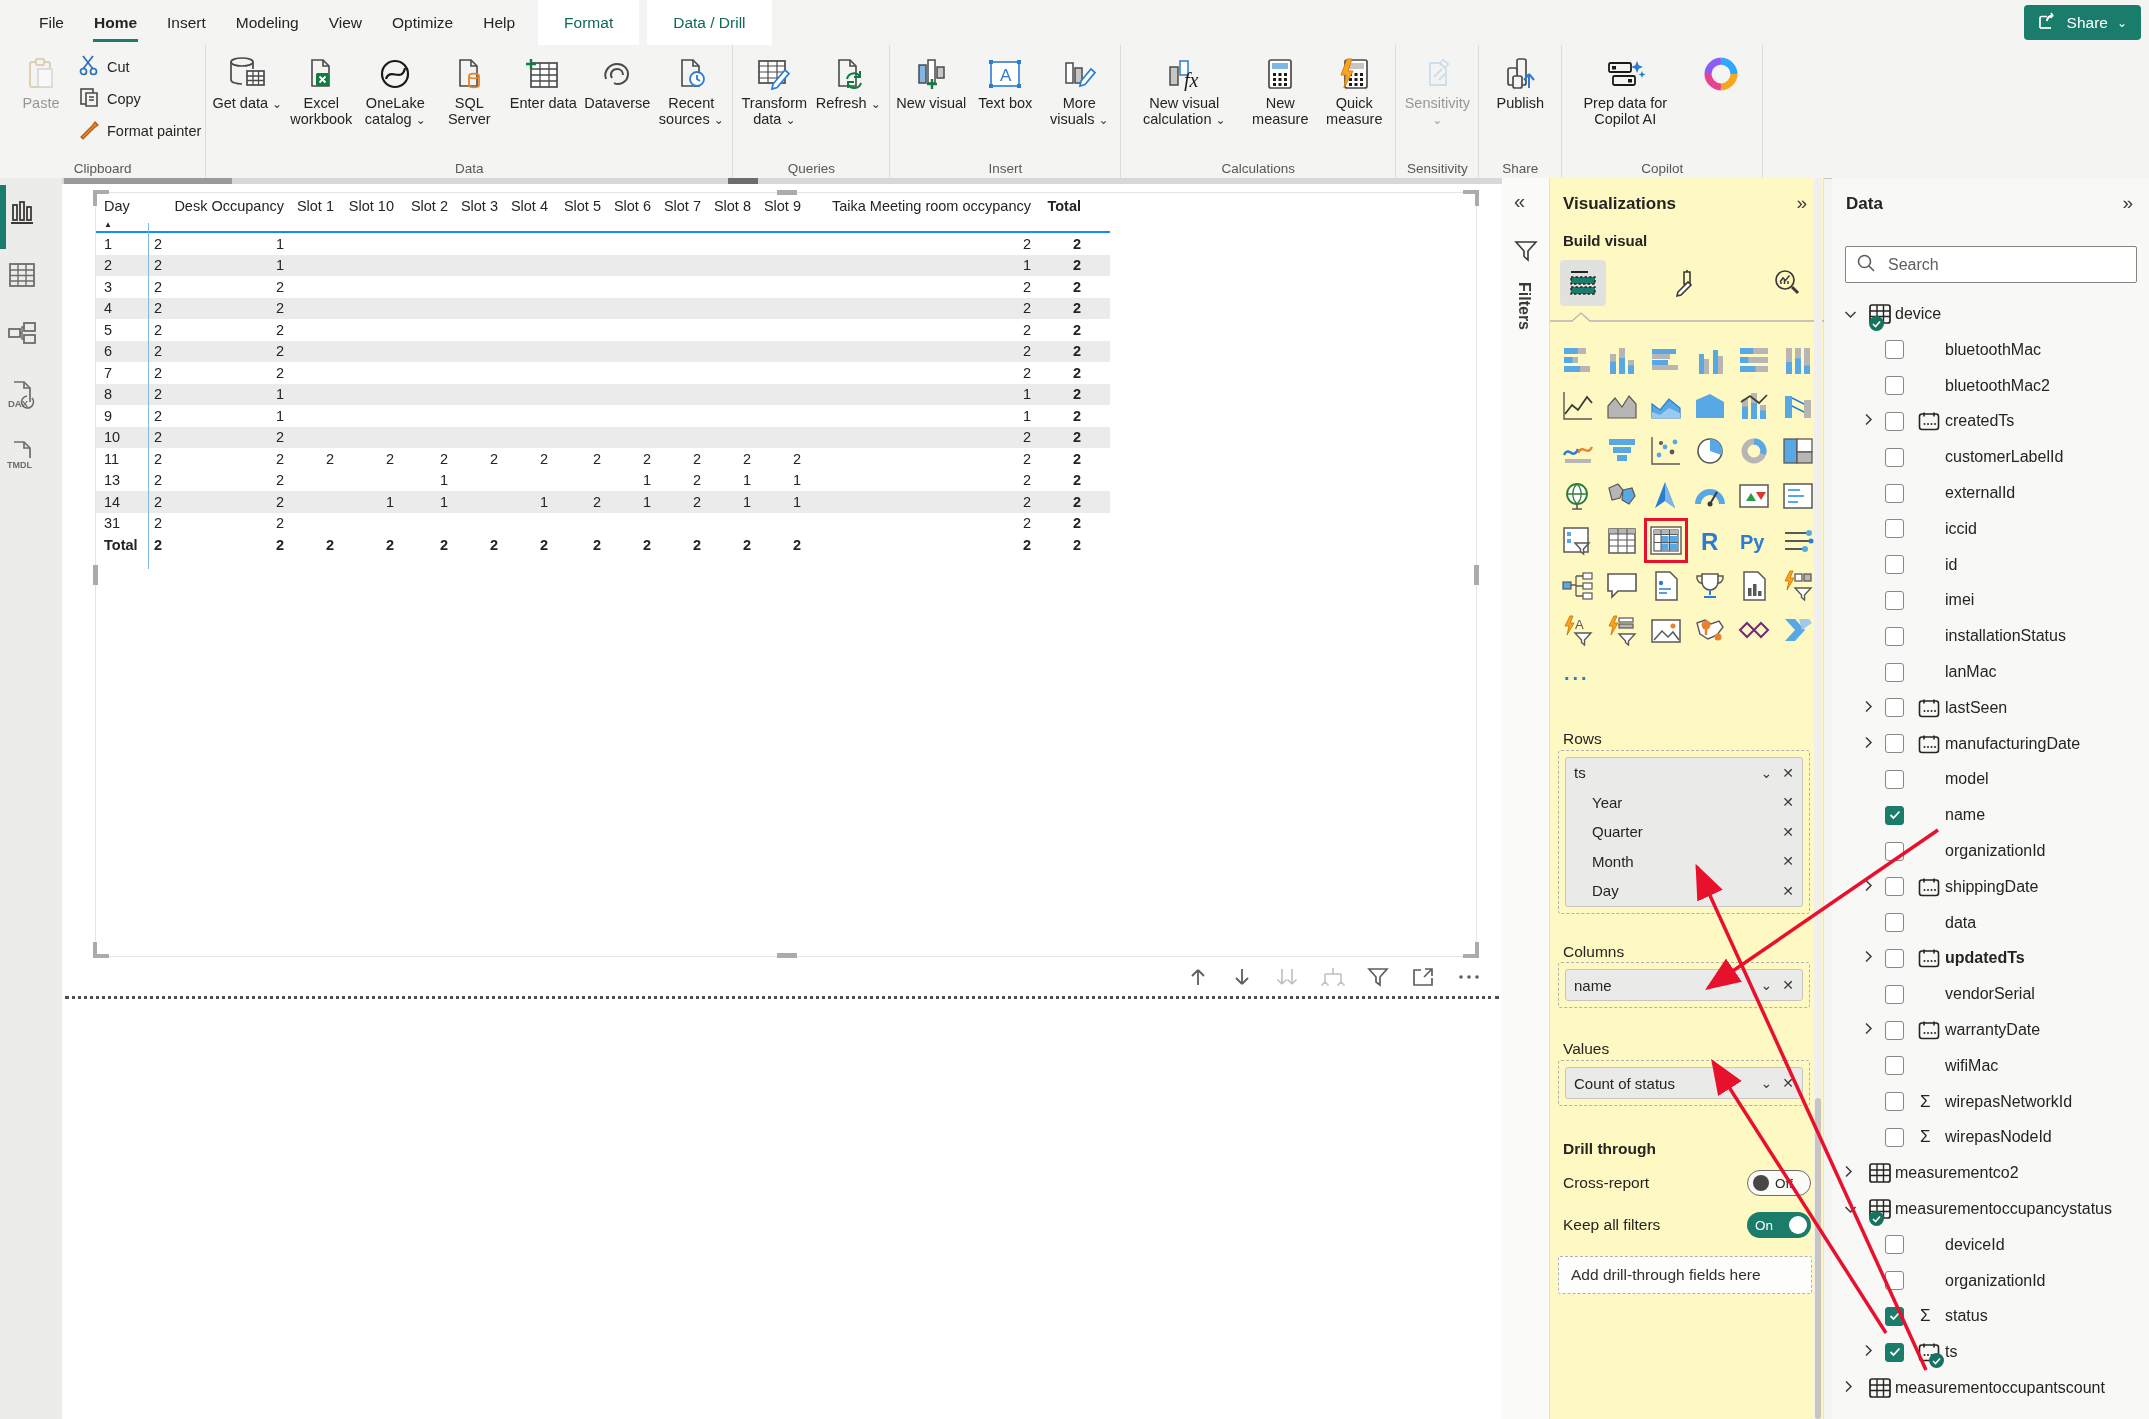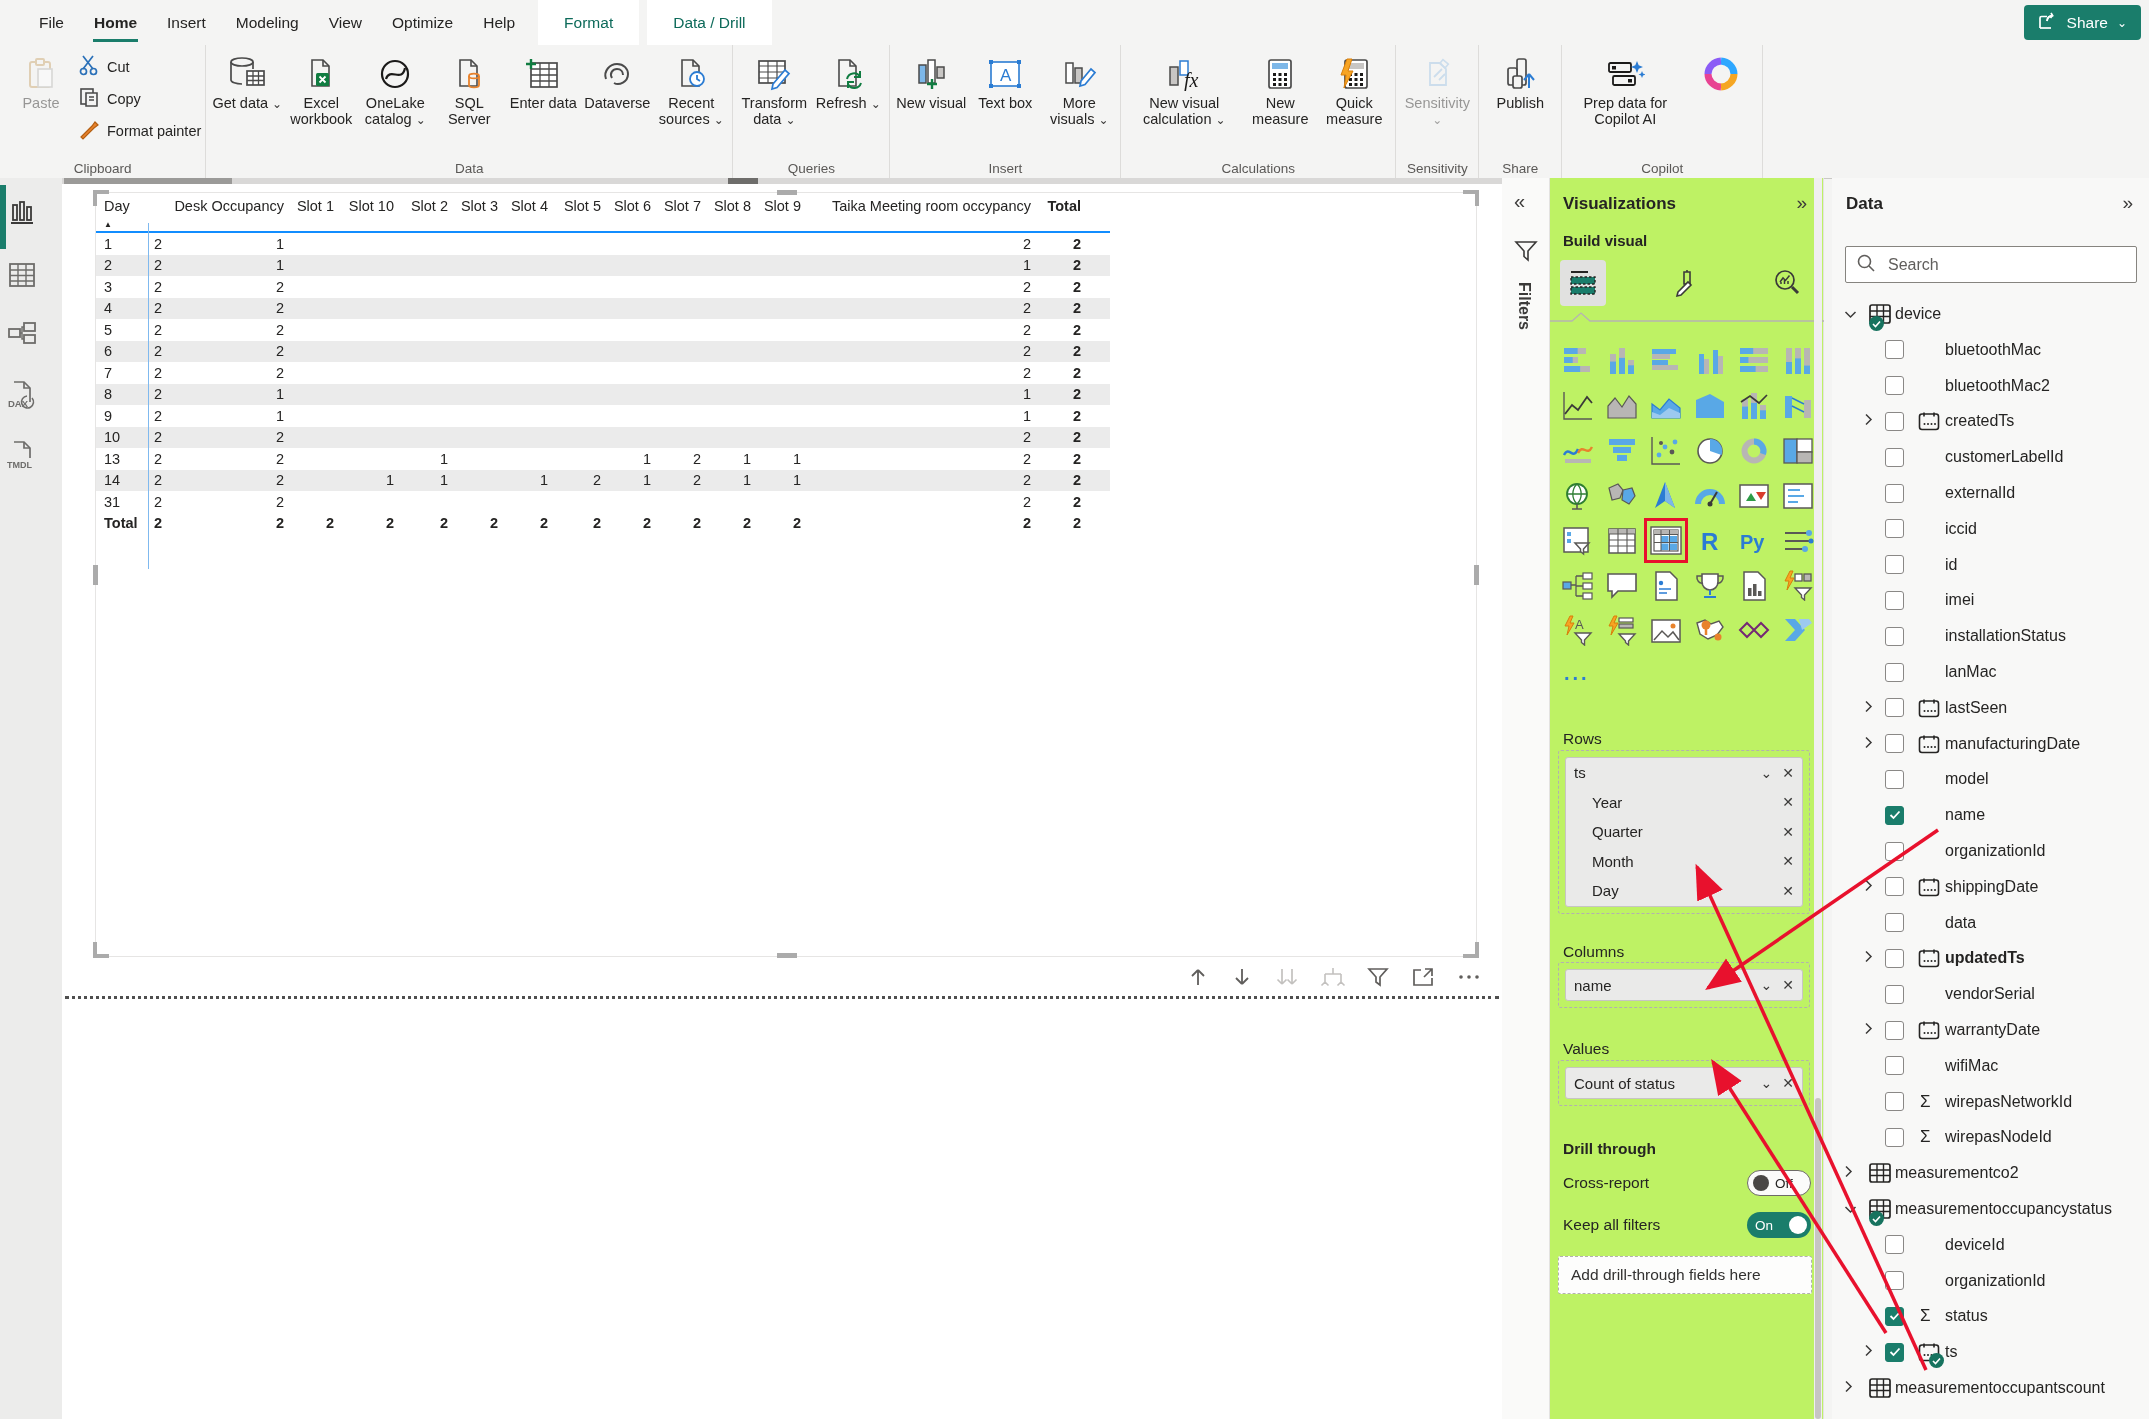--- a/index.html
+++ b/index.html
@@ -51,21 +51,21 @@
   #matrix td.totalcol{font-weight:700;}
   #day-sep{position:absolute;width:1px;background:#7fb9ef;}
   #visual-toolbar{position:absolute;display:flex;gap:20px;align-items:center;}
   #page-edge{position:absolute;border-top:3px dotted #4f4f4f;}
   
   #filters-strip{position:absolute;left:1502px;top:178px;width:48px;height:1241px;background:#fafaf9;border-right:1px solid #e3e2e1;box-sizing:border-box;}
   #filters-strip .collapse{position:absolute;top:12px;left:12px;font-size:20px;color:#3b3a39;}
   #filters-strip .vtext{position:absolute;top:104px;left:13px;writing-mode:vertical-rl;font-size:16px;font-weight:600;color:#3b3a39;}
   
   .panel-title{font-size:17px;font-weight:700;color:#252423;}
-  #viz-panel{position:absolute;left:1550px;top:178px;width:274px;height:1241px;background:#bef264;border-right:1px solid #e3e2e1;box-sizing:border-box;}
+  #viz-panel{position:absolute;left:1550px;top:178px;width:274px;height:1241px;background:#fef9c3;border-right:1px solid #e3e2e1;box-sizing:border-box;}
   #viz-panel .hdr{position:absolute;left:13px;top:16px;}
   #viz-panel .expand{position:absolute;right:16px;top:14px;font-size:19px;color:#3b3a39;}
   #build-label{position:absolute;left:13px;top:54px;font-size:15px;font-weight:700;}
   #viz-tabs{position:absolute;left:10px;top:80px;width:250px;height:50px;display:flex;justify-content:space-between;align-items:center;}
   .viz-tab{width:46px;height:46px;display:flex;align-items:center;justify-content:center;border-radius:4px;}
   .viz-tab.sel{background:#e1e1e0;}
   #tab-notch{position:absolute;left:0;top:132px;}
   #gallery{position:absolute;left:6px;top:160px;width:264px;display:flex;flex-wrap:wrap;}
   .gcell{width:44px;height:45px;display:flex;align-items:center;justify-content:center;box-sizing:border-box;}
   .gcell.redbox{border:3px solid #e8112d;}
@@ -703,20 +703,38 @@
                 <td></td>
                 <td></td>
                 <td></td>
                 <td></td>
                 <td></td>
                 <td>2</td>
                 <td class="totalcol">2</td>
                 <td></td>
               </tr>
               <tr>
+                <td class="day">11</td>
+                <td>2</td>
+                <td>2</td>
+                <td>2</td>
+                <td>2</td>
+                <td>2</td>
+                <td>2</td>
+                <td>2</td>
+                <td>2</td>
+                <td>2</td>
+                <td>2</td>
+                <td>2</td>
+                <td>2</td>
+                <td>2</td>
+                <td class="totalcol">2</td>
+                <td></td>
+              </tr>
+              <tr>
                 <td class="day">13</td>
                 <td>2</td>
                 <td>2</td>
                 <td></td>
                 <td></td>
                 <td>1</td>
                 <td></td>
                 <td></td>
                 <td></td>
                 <td>1</td>

